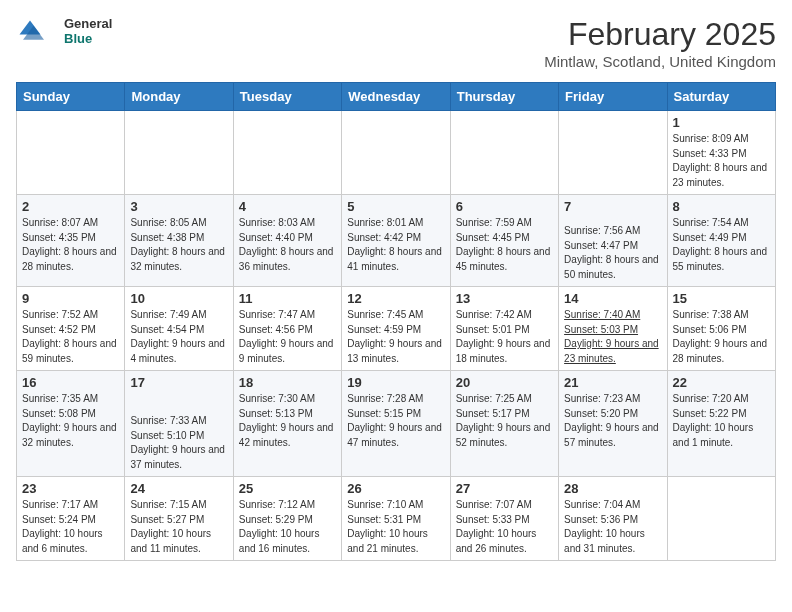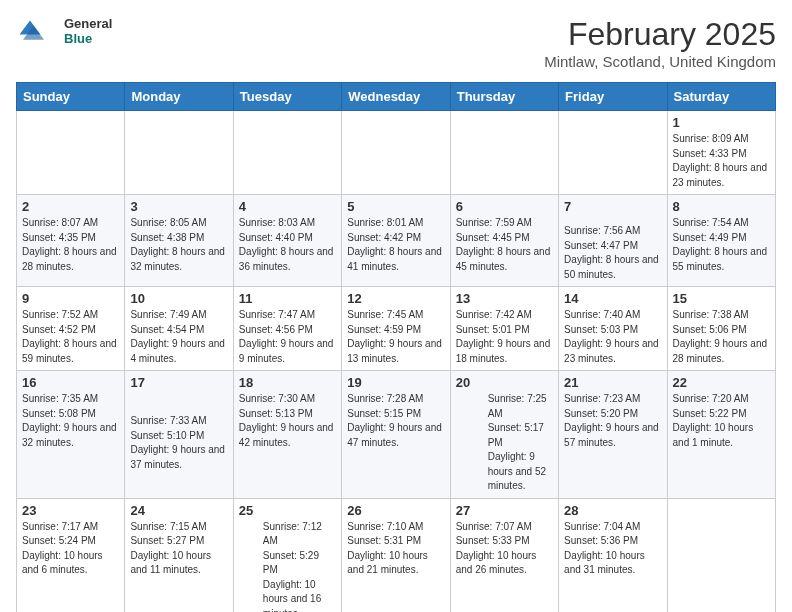--- a/index.html
+++ b/index.html
@@ -195,21 +195,21 @@
 Daylight: 9 hours and 13 minutes.</div>
         </td>
         <td>
           <span class="day-num">13</span>
           <div class="day-info" style="white-space: pre-line;">Sunrise: 7:42 AM
 Sunset: 5:01 PM
 Daylight: 9 hours and 18 minutes.</div>
         </td>
         <td>
           <span class="day-num">14</span>
-          <div class="day-info" style="white-space: pre-line;">Sunrise: 7:40 AM
+          <div class="day-info" style="white-space: pre-line; text-decoration: underline;">Sunrise: 7:40 AM
 Sunset: 5:03 PM
 Daylight: 9 hours and 23 minutes.</div>
         </td>
         <td>
           <span class="day-num">15</span>
           <div class="day-info" style="white-space: pre-line;">Sunrise: 7:38 AM
 Sunset: 5:06 PM
 Daylight: 9 hours and 28 minutes.</div>
         </td>
       </tr>
@@ -233,21 +233,21 @@
 Daylight: 9 hours and 42 minutes.</div>
         </td>
         <td>
           <span class="day-num">19</span>
           <div class="day-info" style="white-space: pre-line;">Sunrise: 7:28 AM
 Sunset: 5:15 PM
 Daylight: 9 hours and 47 minutes.</div>
         </td>
         <td>
           <span class="day-num">20</span>
-          <div class="day-info" style="white-space: pre-line; margin-left: 32px;">Sunrise: 7:25 AM
+          <div class="day-info" style="white-space: pre-line;">Sunrise: 7:25 AM
 Sunset: 5:17 PM
 Daylight: 9 hours and 52 minutes.</div>
         </td>
         <td>
           <span class="day-num">21</span>
           <div class="day-info" style="white-space: pre-line;">Sunrise: 7:23 AM
 Sunset: 5:20 PM
 Daylight: 9 hours and 57 minutes.</div>
         </td>
         <td>
@@ -265,21 +265,21 @@
 Daylight: 10 hours and 6 minutes.</div>
         </td>
         <td>
           <span class="day-num">24</span>
           <div class="day-info" style="white-space: pre-line;">Sunrise: 7:15 AM
 Sunset: 5:27 PM
 Daylight: 10 hours and 11 minutes.</div>
         </td>
         <td>
           <span class="day-num">25</span>
-          <div class="day-info" style="white-space: pre-line; margin-left: 24px;">Sunrise: 7:12 AM
+          <div class="day-info" style="white-space: pre-line;">Sunrise: 7:12 AM
 Sunset: 5:29 PM
 Daylight: 10 hours and 16 minutes.</div>
         </td>
         <td>
           <span class="day-num">26</span>
           <div class="day-info" style="white-space: pre-line;">Sunrise: 7:10 AM
 Sunset: 5:31 PM
 Daylight: 10 hours and 21 minutes.</div>
         </td>
         <td>

